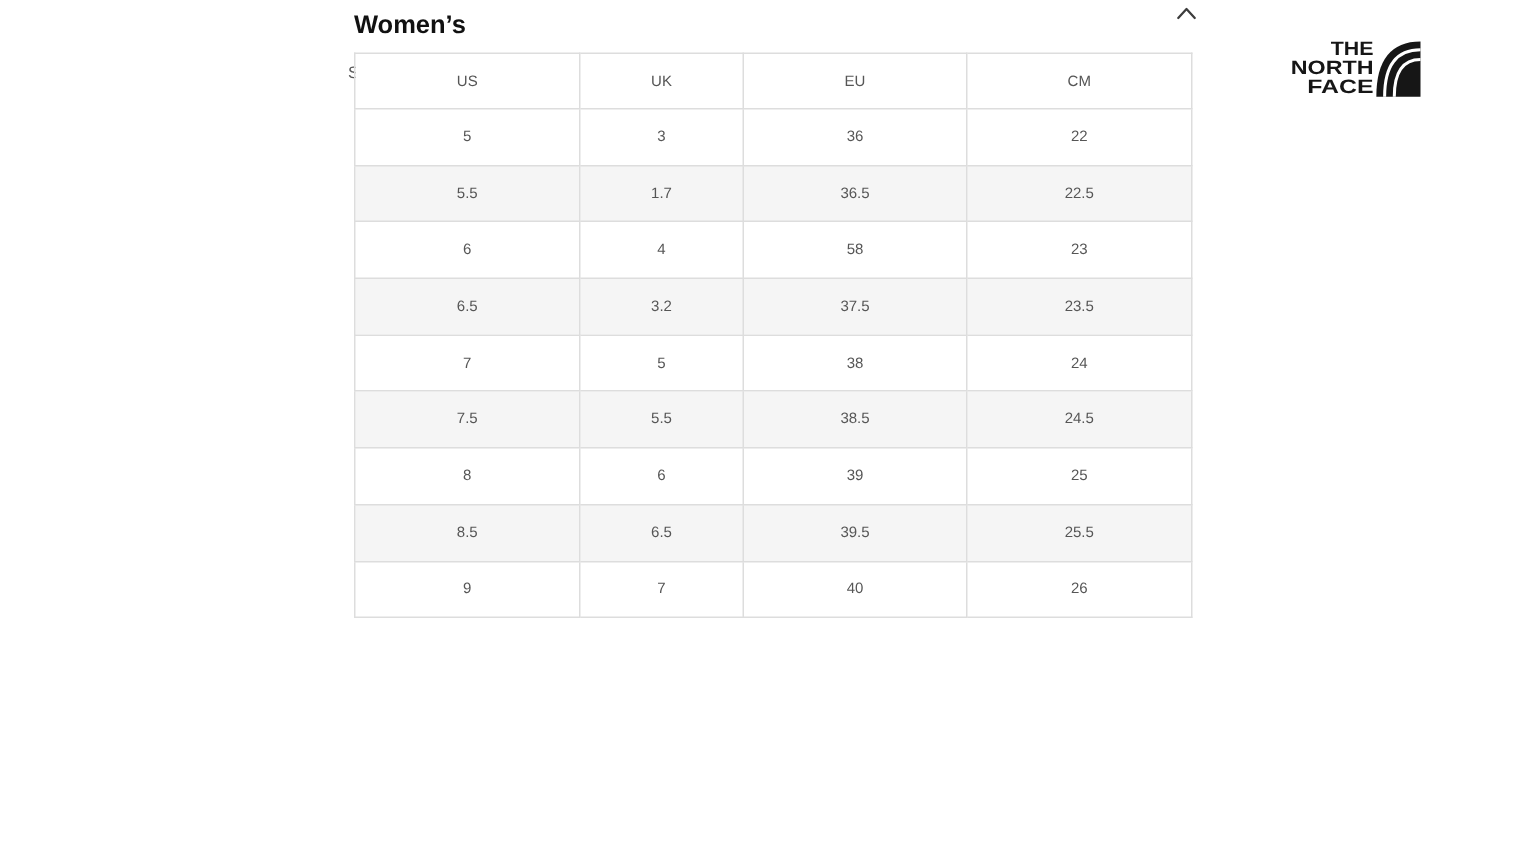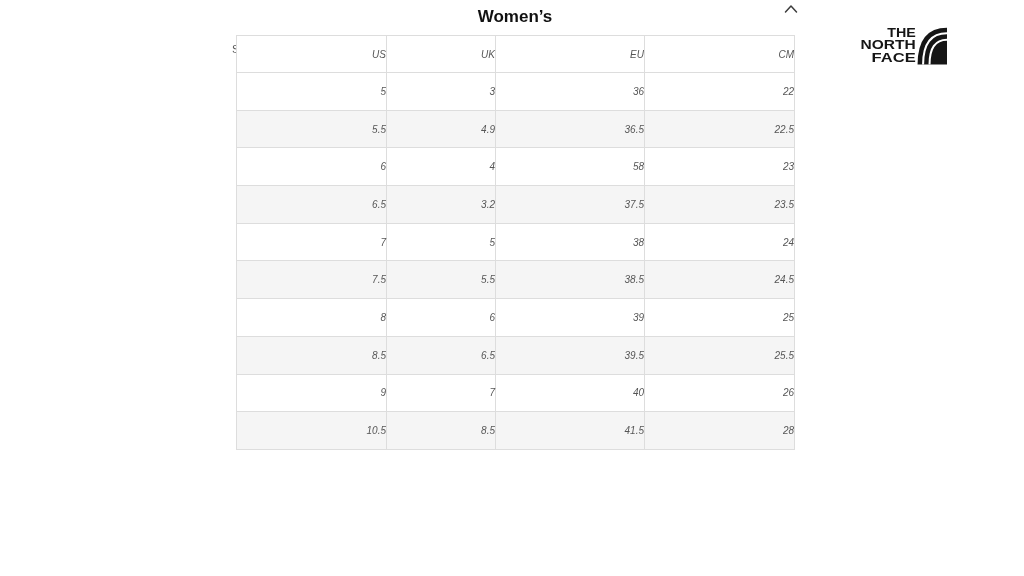--- a/index.html
+++ b/index.html
@@ -15,21 +15,21 @@
     left: 232px; top: 3px;
     font-size: 11px;
     color: var(--cell-text, #4f4f4f);
     letter-spacing: 0.2px;
     margin-top: 40px;
   }
   .page-title {
     position: absolute;
     left: 236px; top: 7px;
     width: 558px;
-    text-align: center;
+    text-align: left;
     font-size: 17px;
     font-weight: bold;
     color: var(--title-text, #111111);
   }
   .collapse-toggle {
     position: absolute;
     left: 782px; top: 1px;
     width: 18px; height: 16px;
     display: flex; align-items: center; justify-content: center;
     cursor: pointer;
@@ -42,25 +42,24 @@
     width: 558px;
     border-collapse: collapse;
     table-layout: fixed;
   }
   table.size-table th,
   table.size-table td {
     border: 1px solid var(--border-color, #dddddd);
     font-size: 10px;
     font-weight: normal;
     color: var(--cell-text, #565656);
-    text-align: right;
+    text-align: center;
     vertical-align: middle;
     height: 37.7px;
     padding: 0;
-    font-style: italic;
   }
   table.size-table thead th { height: 37px; background: #ffffff; }
   table.size-table col.c-us { width: 150px; }
   table.size-table col.c-uk { width: 109px; }
   table.size-table col.c-eu { width: 149px; }
   table.size-table col.c-cm { width: 150px; }
   table.size-table tbody tr:nth-child(even) td { background: var(--alt-bg, #f5f5f5); }
   table.size-table tbody tr:nth-child(odd) td { background: #ffffff; }
   .brand-logo {
     position: absolute;
@@ -106,21 +105,21 @@
   </thead>
   <tbody>
       <tr>
         <td>5</td>
         <td>3</td>
         <td>36</td>
         <td>22</td>
       </tr>
       <tr>
         <td>5.5</td>
-        <td>4.9</td>
+        <td>1.7</td>
         <td>36.5</td>
         <td>22.5</td>
       </tr>
       <tr>
         <td>6</td>
         <td>4</td>
         <td>58</td>
         <td>23</td>
       </tr>
       <tr>
@@ -152,26 +151,20 @@
         <td>6.5</td>
         <td>39.5</td>
         <td>25.5</td>
       </tr>
       <tr>
         <td>9</td>
         <td>7</td>
         <td>40</td>
         <td>26</td>
       </tr>
-      <tr>
-        <td>10.5</td>
-        <td>8.5</td>
-        <td>41.5</td>
-        <td>28</td>
-      </tr>
     </tbody>
 </table>
 
 <div class="brand-logo">
   <svg viewBox="0 0 100 50">
 
     <text x="66" y="14" text-anchor="end" font-size="14" textLength="31" lengthAdjust="spacingAndGlyphs">THE</text>
     <text x="66" y="27.5" text-anchor="end" font-size="14" textLength="60" lengthAdjust="spacingAndGlyphs">NORTH</text>
     <text x="66" y="41" text-anchor="end" font-size="14" textLength="48" lengthAdjust="spacingAndGlyphs">FACE</text>
 

